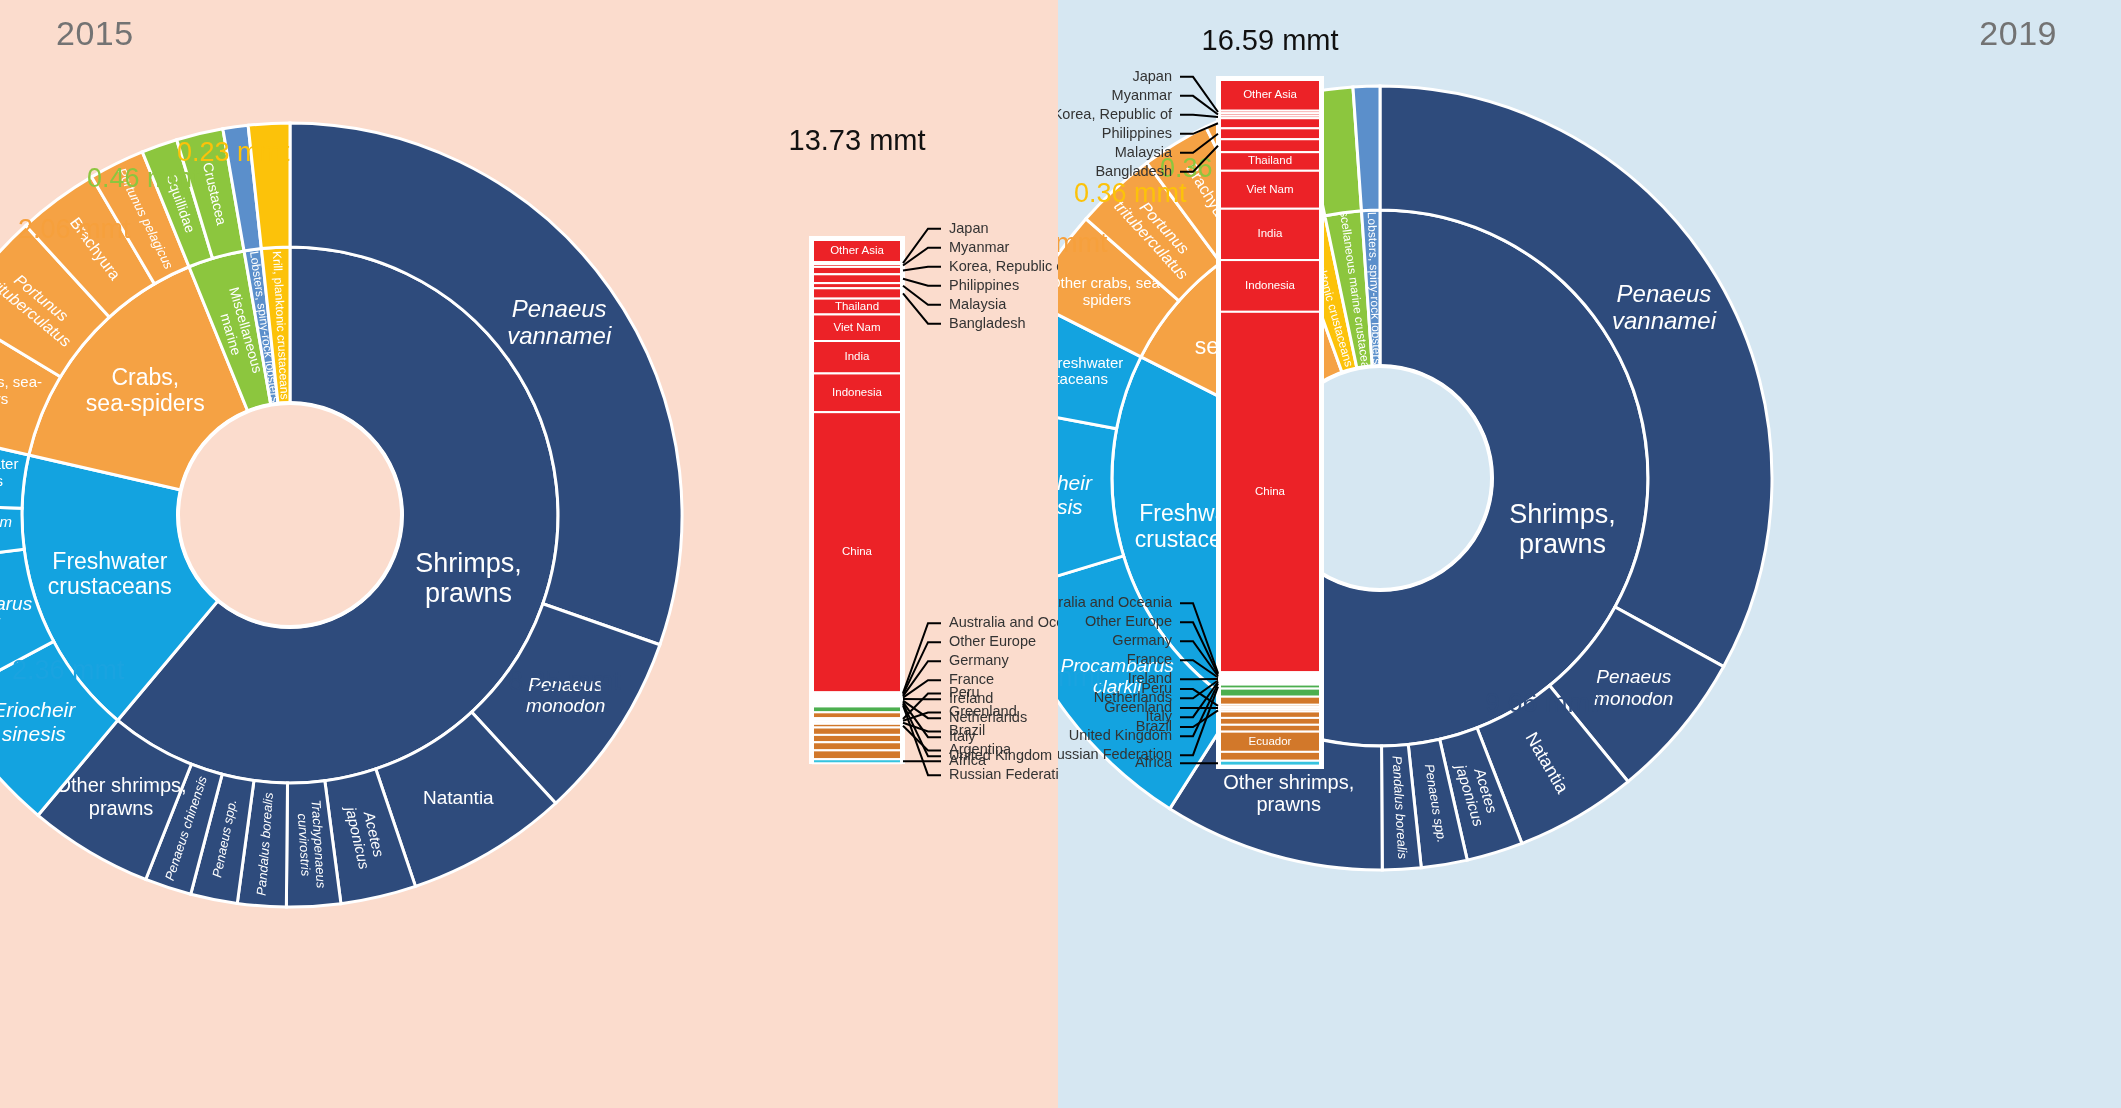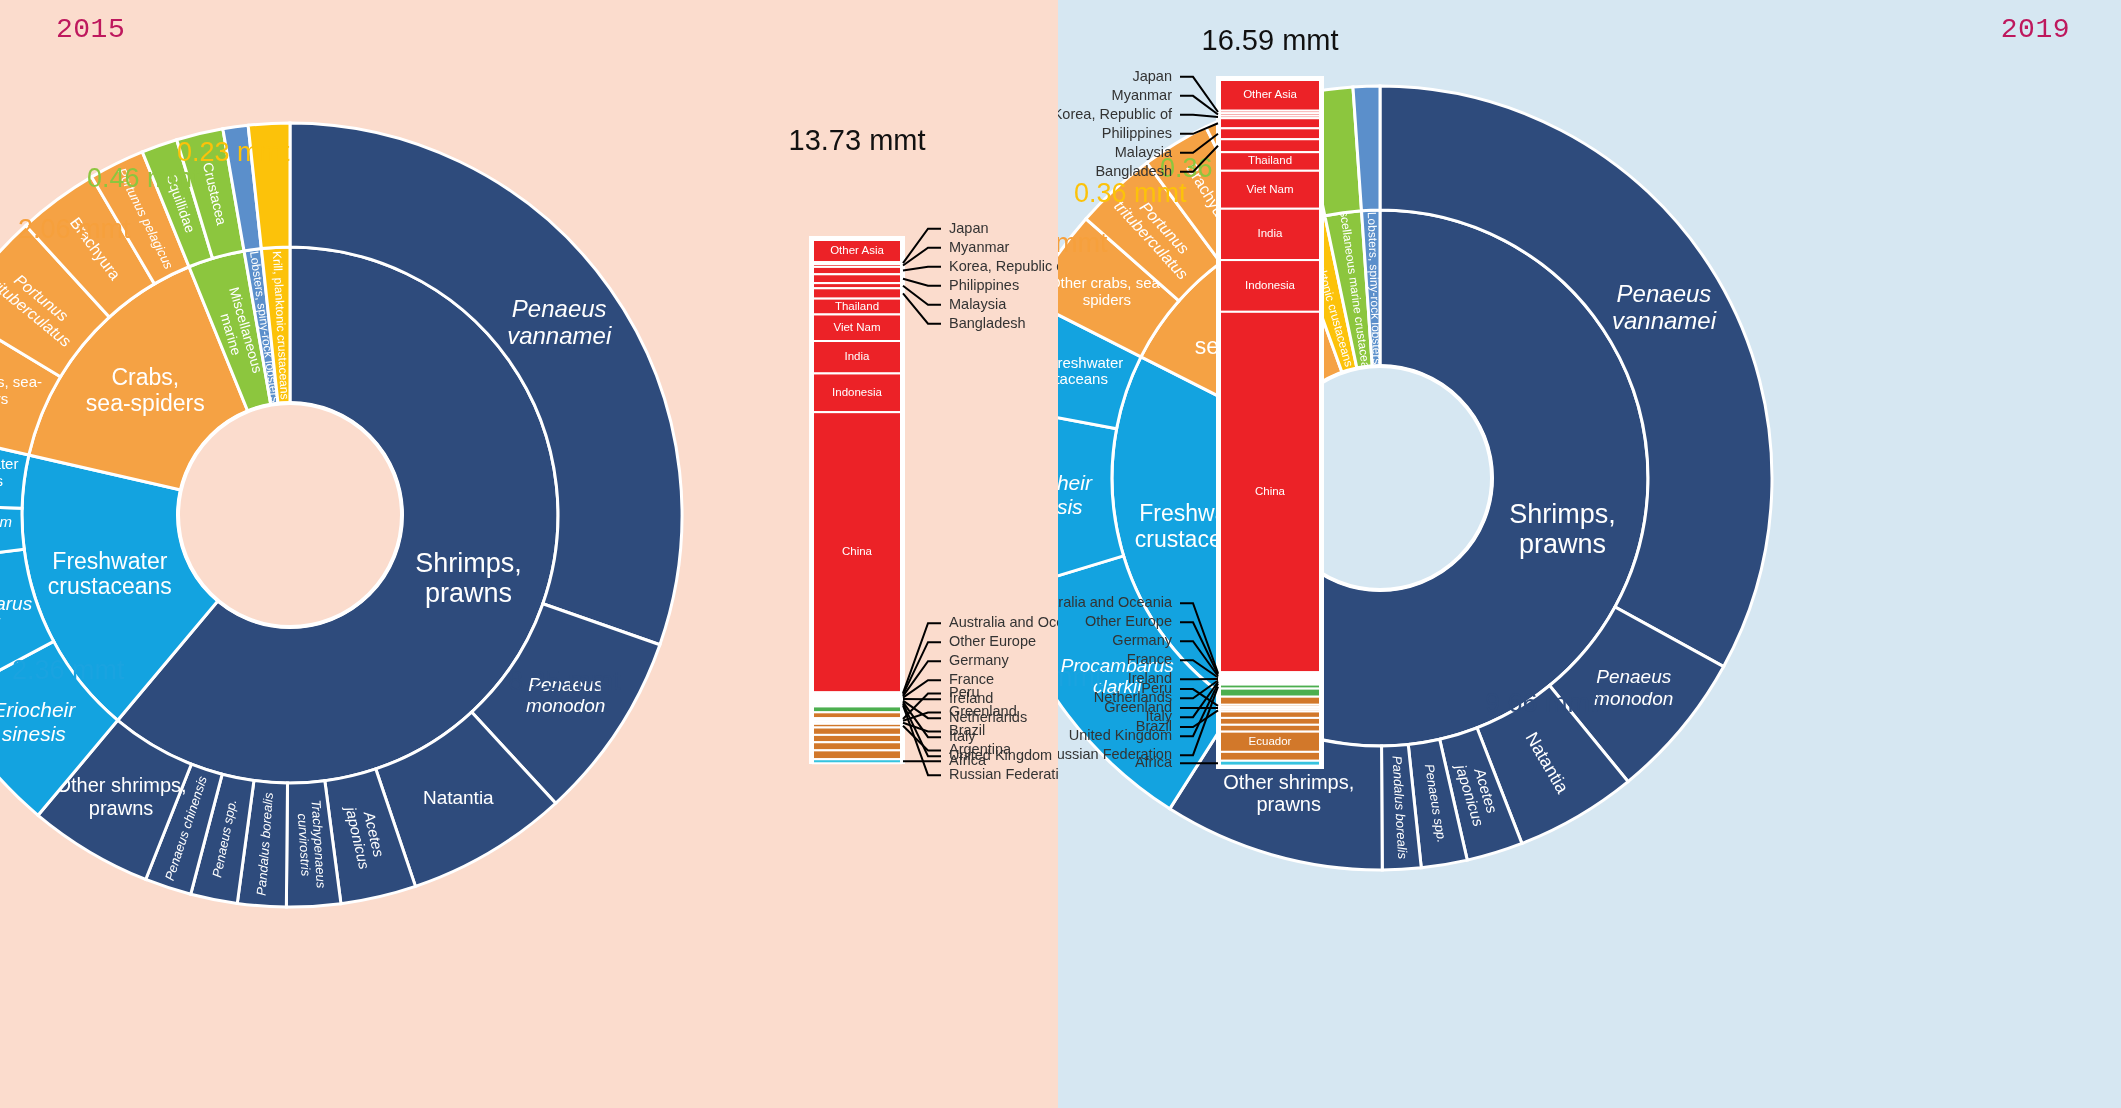--- a/index.html
+++ b/index.html
@@ -7,24 +7,24 @@
     width: 2121px; height: 1108px;
     font-family: "Liberation Sans", sans-serif;
     overflow: hidden;
   }
   #root { position: relative; width: 2121px; height: 1108px; display: flex; }
   .panel { position: relative; height: 1108px; overflow: hidden; }
   #panel-2015 { width: 1058px; background: #fbdccd; }
   #panel-2019 { width: 1063px; background: #d6e7f2; }
   .year-label {
     position: absolute; top: 14px;
-    font-size: 28px; color: #be185d; letter-spacing: .5px; font-family: Liberation Mono, monospace;
+    font-size: 34px; color: #737373; letter-spacing: .5px;
   }
   #year-2015 { left: 56px; }
-  #year-2019 { right: 51px; }
+  #year-2019 { right: 64px; }
   .svg-layer { position: absolute; inset: 0; }
   svg { display: block; }
   text { font-family: "Liberation Sans", sans-serif; }
 </style>
 </head>
 <body>
 
 <div id="root">
 
   <div class="panel" id="panel-2015">

